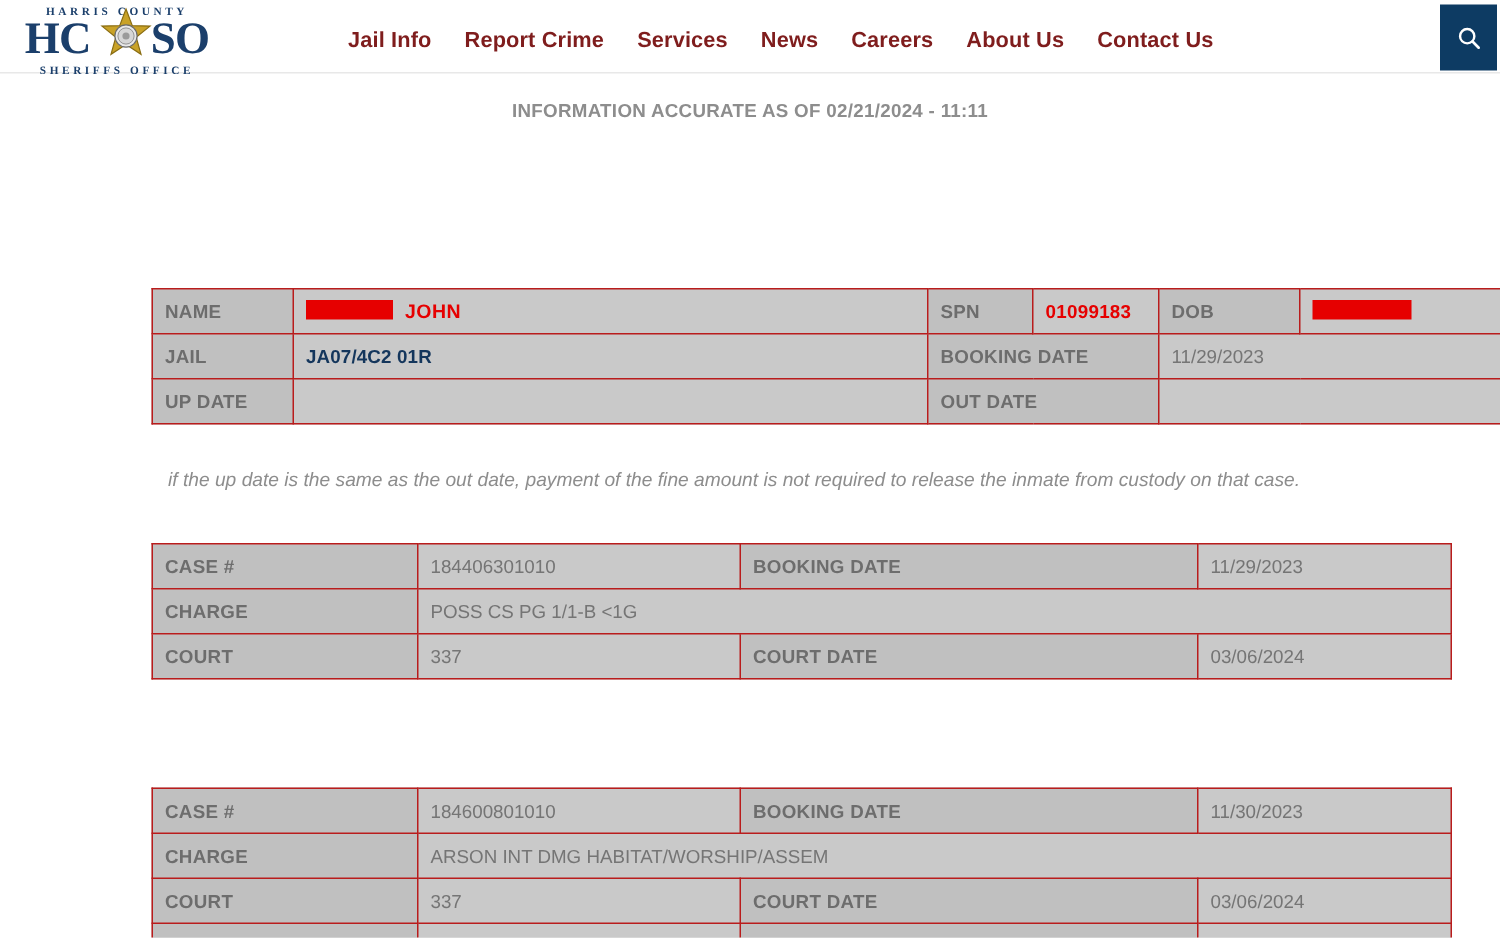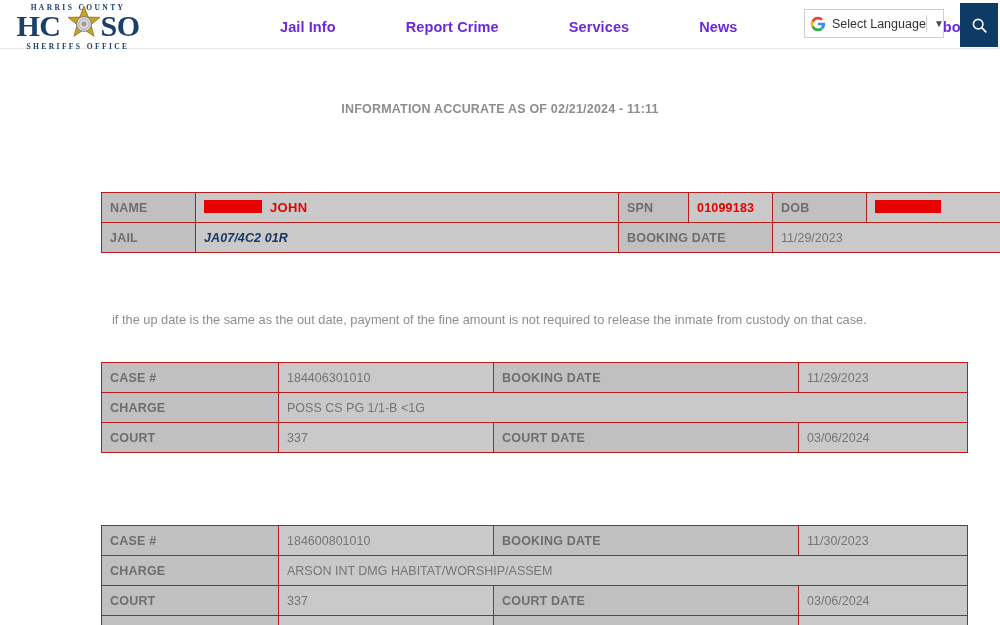--- a/index.html
+++ b/index.html
@@ -69,26 +69,25 @@
     left: 232px;
     top: 0;
     height: 53px;
     display: flex;
     align-items: center;
     gap: 22px;
   }
   .nav-link {
     font-size: 14.5px;
     font-weight: bold;
-    color: #6d28d9;
+    color: #7f1d1d;
     text-decoration: none;
     white-space: nowrap;
     cursor: pointer;
     letter-spacing: 0.1px;
-    margin-left: 48px;
   }
 
   #language-selector {
     position: absolute;
     left: 804px;
     top: 9px;
     width: 140px;
     height: 29px;
     border: 1px solid #cfcfcf;
     background: #ffffff;
@@ -140,21 +139,21 @@
   
   #page-body {
     position: relative;
     width: 1000px;
     background: #ffffff;
   }
 
   #accuracy-banner {
     position: absolute;
     left: 0;
-    top: 53px;
+    top: 18px;
     width: 1000px;
     text-align: center;
     font-size: 12.5px;
     font-weight: bold;
     color: #8d8d8d;
     letter-spacing: 0.2px;
   }
 
   
   .info-table {
@@ -203,35 +202,35 @@
     font-weight: bold;
     font-size: 13px;
     margin-left: 8px;
     letter-spacing: 0.3px;
   }
   .jail-value {
     color: #14365c;
     font-weight: bold;
     font-size: 12.5px;
     letter-spacing: 0.1px;
-    font-style: italic;
   }
   .spn-value {
     color: #e60000;
     font-weight: bold;
     font-size: 12.5px;
     letter-spacing: 0.2px;
   }
 
   #release-note {
     position: absolute;
     left: 112px;
     top: 263px;
     width: 860px;
     font-size: 12.8px;
+    font-style: italic;
     color: #8d8d8d;
     white-space: nowrap;
   }
 
   
   .case-table { left: 101px; width: 798px; }
   #case-table-0 { top: 313px; }
   #case-table-1 { top: 476px; }
 </style>
 </head>
@@ -256,31 +255,20 @@
   <nav id="main-nav">
     <a class="nav-link" href="#">Jail Info</a>
     <a class="nav-link" href="#">Report Crime</a>
     <a class="nav-link" href="#">Services</a>
     <a class="nav-link" href="#">News</a>
     <a class="nav-link" href="#">Careers</a>
     <a class="nav-link" href="#">About Us</a>
     <a class="nav-link" href="#">Contact Us</a>
   </nav>
 
-  <div id="language-selector">
-    <svg id="google-g" viewBox="0 0 48 48">
-      <path fill="#4285F4" d="M45.1 24.5c0-1.6-.1-2.8-.4-4H24v7.3h12.1c-.2 2-1.6 5-4.5 7l6.9 5.3c4.1-3.8 6.6-9.4 6.6-15.6z"></path>
-      <path fill="#34A853" d="M24 46c5.9 0 10.9-2 14.5-5.3l-6.9-5.3c-1.8 1.3-4.3 2.2-7.6 2.2-5.8 0-10.7-3.8-12.5-9.1l-7.1 5.5C8.1 41.1 15.4 46 24 46z"></path>
-      <path fill="#FBBC05" d="M11.5 28.5c-.5-1.4-.8-2.9-.8-4.5s.3-3.1.7-4.5l-7.1-5.5C2.9 17 2 20.4 2 24s.9 7 2.4 10z"></path>
-      <path fill="#EA4335" d="M24 10.8c4.1 0 6.9 1.8 8.5 3.3l6.2-6C34.9 4.6 29.9 2 24 2 15.4 2 8.1 6.9 4.4 14l7.1 5.5c1.8-5.3 6.7-8.7 12.5-8.7z"></path>
-    </svg>
-    <span id="language-label">Select Language</span>
-    <span id="language-divider"></span>
-    <span id="language-caret">▼</span>
-  </div>
 
   <div id="search-button">
     <svg width="17" height="17" viewBox="0 0 20 20">
       <circle cx="8.4" cy="8.4" r="5.6" fill="none" stroke="#ffffff" stroke-width="1.9"></circle>
       <line x1="12.6" y1="12.6" x2="17.4" y2="17.4" stroke="#ffffff" stroke-width="2.1" stroke-linecap="round"></line>
     </svg>
   </div>
 </div>
 
 <div id="page-body">
@@ -296,20 +284,26 @@
       <td class="val" style="width:67px"><span class="spn-value">01099183</span></td>
       <td class="lbl" style="width:77px">DOB</td>
       <td class="val" style="width:118px"><span class="redaction dob-bar"></span></td>
     </tr>
     <tr>
       <td class="lbl">JAIL</td>
       <td class="val"><span class="jail-value">JA07/4C2 01R</span></td>
       <td class="lbl" colspan="2">BOOKING DATE</td>
       <td class="val" colspan="2">11/29/2023</td>
     </tr>
+    <tr>
+      <td class="lbl">UP DATE</td>
+      <td class="val"></td>
+      <td class="lbl" colspan="2">OUT DATE</td>
+      <td class="val" colspan="2"></td>
+    </tr>
   </tbody>
     </table>
 
   <div id="release-note">if the up date is the same as the out date, payment of the fine amount is not required to release the inmate from custody on that case.</div>
 
   <table id="case-table-0" class="info-table case-table">
     <tbody>
         <tr>
       <td class="lbl" style="width:160px">CASE #</td>
       <td class="val" style="width:198px">184406301010</td>

